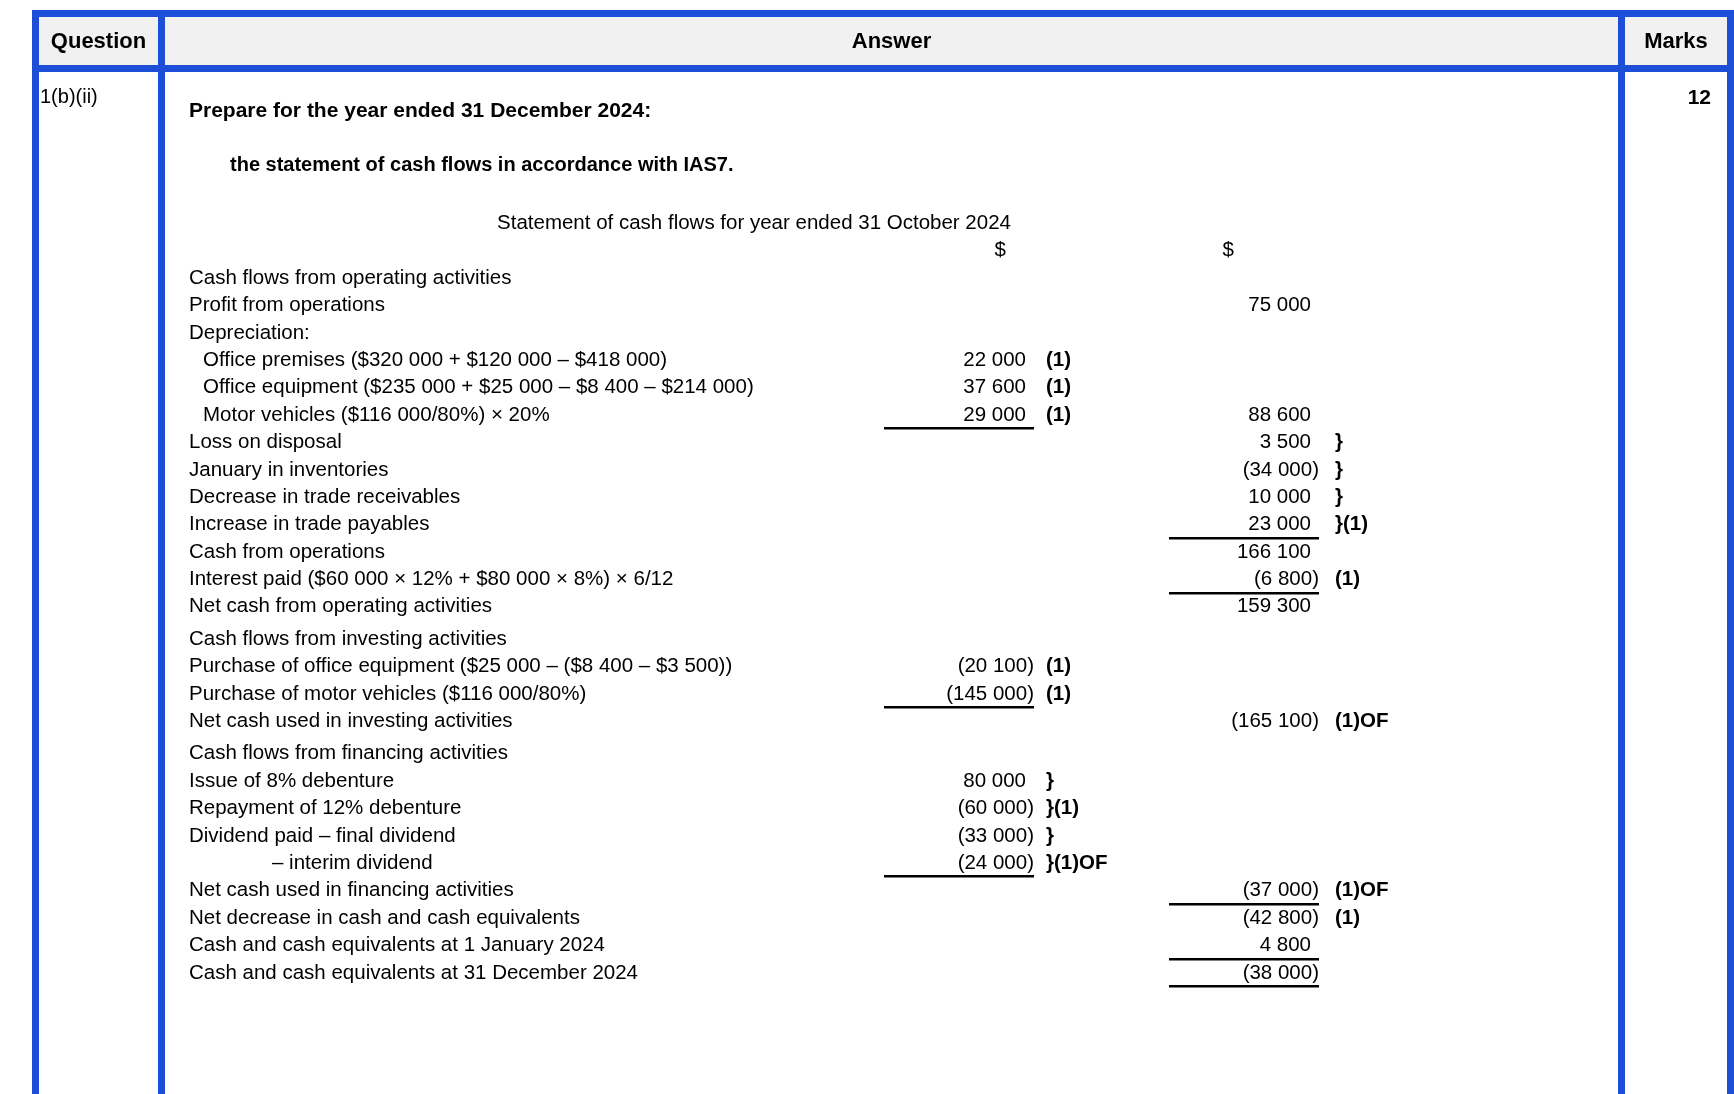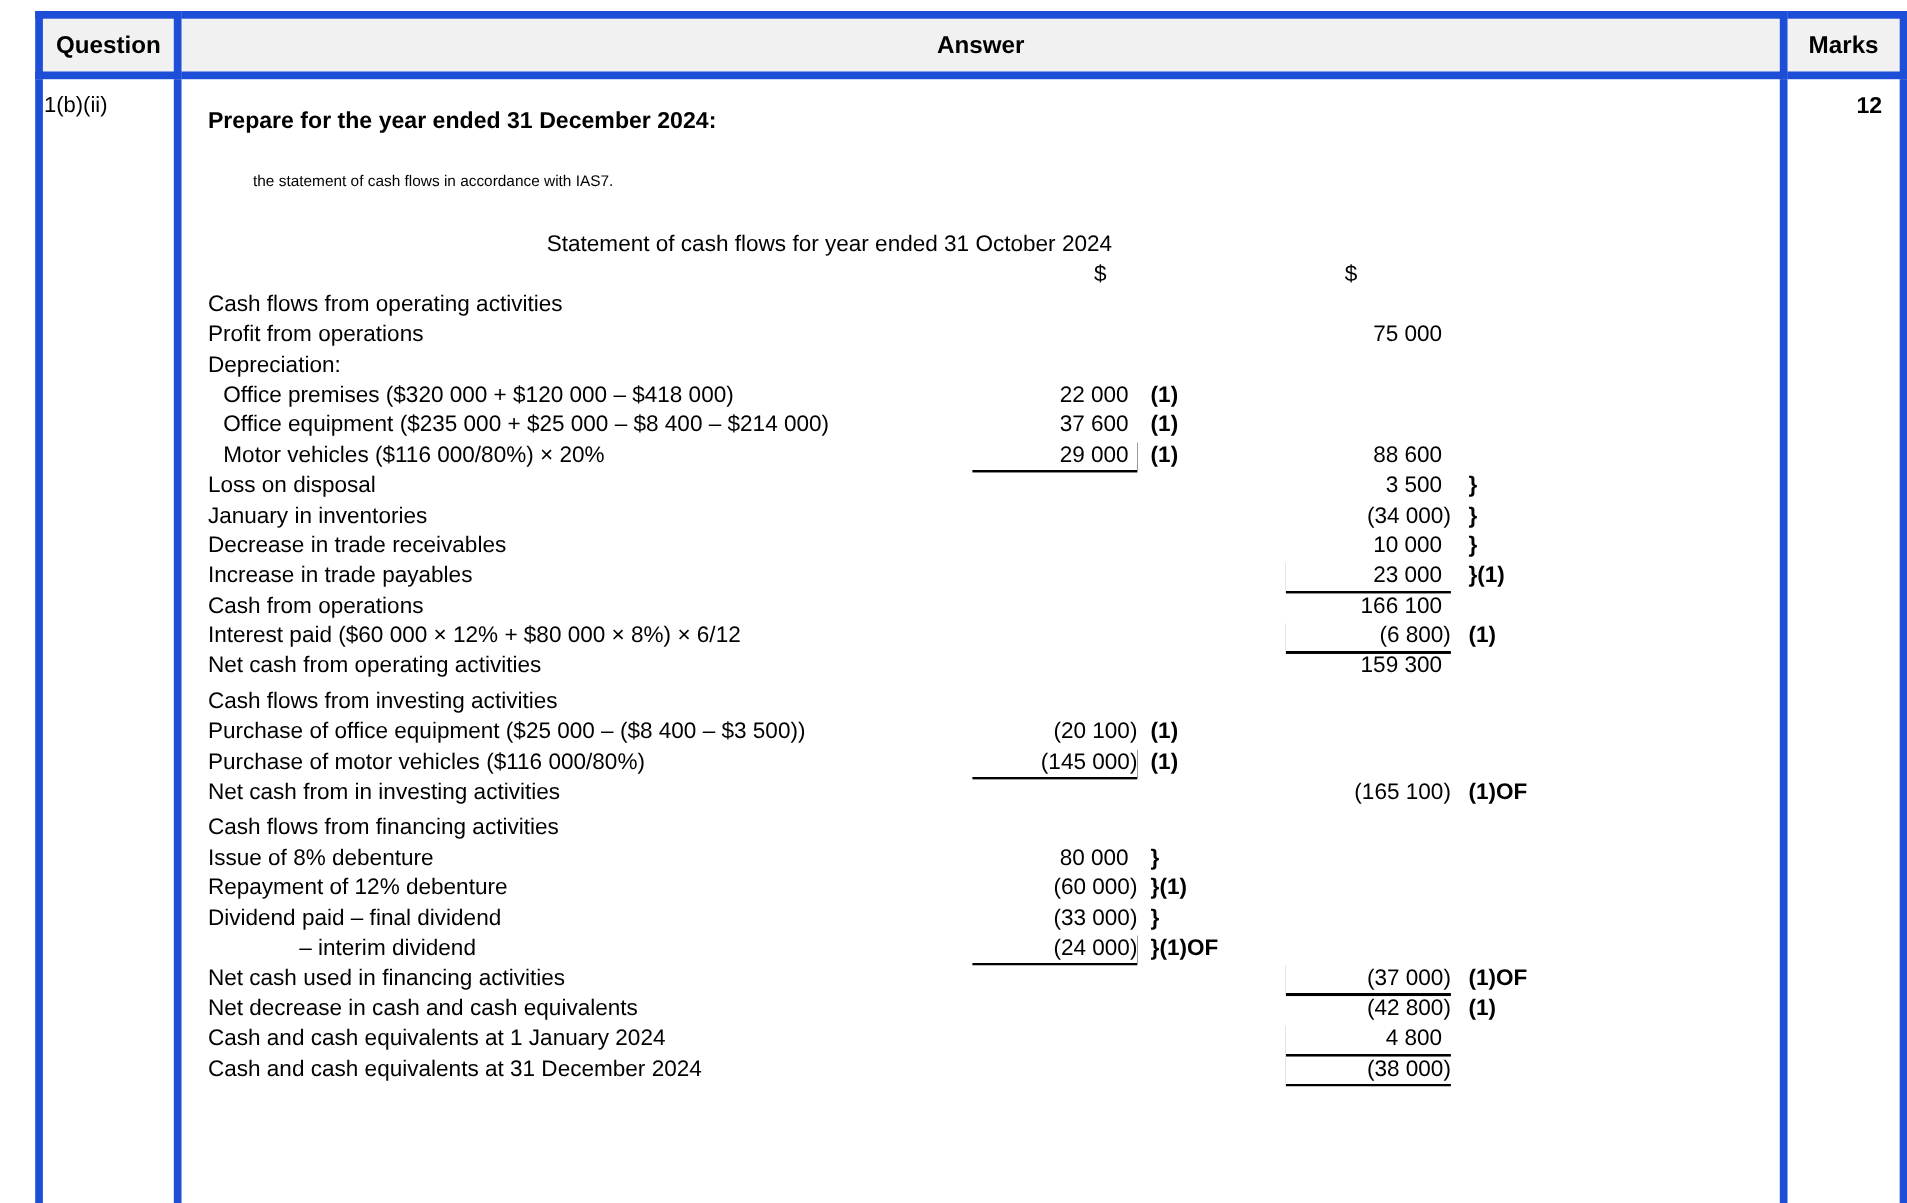--- a/index.html
+++ b/index.html
@@ -15,21 +15,21 @@
     background:#f1f1f1; height:46px;
     font-size:22px; font-weight:bold; text-align:center; vertical-align:middle;
   }
   col.c-q { width:126px; } col.c-a { width:1460px; } col.c-m { width:109px; }
   td { vertical-align:top; }
   td.q-cell { padding-top:13px; font-size:20px; height:1010px; }
   td.m-cell { text-align:right; padding:13px 16px 0 0; font-size:21px; font-weight:bold; }
   td.a-cell { padding:26px 0 0 24px; }
 
   .instr1 { font-weight:bold; font-size:21px; line-height:24px; }
-  .instr2 { font-weight:normal; font-size:14px; line-height:24px; margin:30px 0 0 41px; }
+  .instr2 { font-weight:bold; font-size:20px; line-height:24px; margin:30px 0 0 41px; }
   .stitle { margin-top:32px; width:1130px; text-align:center; font-size:20.5px; line-height:27.4px; }
 
   .srow {
     display:grid;
     grid-template-columns:695px 150px 135px 150px 1fr;
     font-size:20.5px; line-height:27.4px; height:27.4px;
     white-space:pre;
   }
   .srow.gap { margin-top:5px;gap:42px; }
   .c-label { overflow:visible; }
@@ -82,21 +82,21 @@
               <div class="srow"><span class="c-label">Loss on disposal</span><span class="c-v1"></span><span class="c-m1"></span><span class="c-v2 plain">3 500</span><span class="c-m2">}</span></div>
               <div class="srow"><span class="c-label">January in inventories</span><span class="c-v1"></span><span class="c-m1"></span><span class="c-v2">(34 000)</span><span class="c-m2">}</span></div>
               <div class="srow"><span class="c-label">Decrease in trade receivables</span><span class="c-v1"></span><span class="c-m1"></span><span class="c-v2 plain">10 000</span><span class="c-m2">}</span></div>
               <div class="srow"><span class="c-label">Increase in trade payables</span><span class="c-v1"></span><span class="c-m1"></span><span class="c-v2 u plain">23 000</span><span class="c-m2">}(1)</span></div>
               <div class="srow"><span class="c-label">Cash from operations</span><span class="c-v1"></span><span class="c-m1"></span><span class="c-v2 plain">166 100</span><span class="c-m2"></span></div>
               <div class="srow"><span class="c-label">Interest paid ($60 000 × 12% + $80 000 × 8%) × 6/12</span><span class="c-v1"></span><span class="c-m1"></span><span class="c-v2 u">(6 800)</span><span class="c-m2">(1)</span></div>
               <div class="srow"><span class="c-label">Net cash from operating activities</span><span class="c-v1"></span><span class="c-m1"></span><span class="c-v2 plain">159 300</span><span class="c-m2"></span></div>
               <div class="srow gap"><span class="c-label">Cash flows from investing activities</span><span class="c-v1"></span><span class="c-m1"></span><span class="c-v2"></span><span class="c-m2"></span></div>
               <div class="srow"><span class="c-label">Purchase of office equipment ($25 000 – ($8 400 – $3 500))</span><span class="c-v1">(20 100)</span><span class="c-m1">(1)</span><span class="c-v2"></span><span class="c-m2"></span></div>
               <div class="srow"><span class="c-label">Purchase of motor vehicles ($116 000/80%)</span><span class="c-v1 u">(145 000)</span><span class="c-m1">(1)</span><span class="c-v2"></span><span class="c-m2"></span></div>
-              <div class="srow"><span class="c-label">Net cash from in investing activities</span><span class="c-v1"></span><span class="c-m1"></span><span class="c-v2">(165 100)</span><span class="c-m2">(1)OF</span></div>
+              <div class="srow"><span class="c-label">Net cash used in investing activities</span><span class="c-v1"></span><span class="c-m1"></span><span class="c-v2">(165 100)</span><span class="c-m2">(1)OF</span></div>
               <div class="srow gap"><span class="c-label">Cash flows from financing activities</span><span class="c-v1"></span><span class="c-m1"></span><span class="c-v2"></span><span class="c-m2"></span></div>
               <div class="srow"><span class="c-label">Issue of 8% debenture</span><span class="c-v1 plain">80 000</span><span class="c-m1">}</span><span class="c-v2"></span><span class="c-m2"></span></div>
               <div class="srow"><span class="c-label">Repayment of 12% debenture</span><span class="c-v1">(60 000)</span><span class="c-m1">}(1)</span><span class="c-v2"></span><span class="c-m2"></span></div>
               <div class="srow"><span class="c-label">Dividend paid – final dividend</span><span class="c-v1">(33 000)</span><span class="c-m1">}</span><span class="c-v2"></span><span class="c-m2"></span></div>
               <div class="srow"><span class="c-label ind2">– interim dividend</span><span class="c-v1 u">(24 000)</span><span class="c-m1">}(1)OF</span><span class="c-v2"></span><span class="c-m2"></span></div>
               <div class="srow"><span class="c-label">Net cash used in financing activities</span><span class="c-v1"></span><span class="c-m1"></span><span class="c-v2 u">(37 000)</span><span class="c-m2">(1)OF</span></div>
               <div class="srow"><span class="c-label">Net decrease in cash and cash equivalents</span><span class="c-v1"></span><span class="c-m1"></span><span class="c-v2">(42 800)</span><span class="c-m2">(1)</span></div>
               <div class="srow"><span class="c-label">Cash and cash equivalents at 1 January 2024</span><span class="c-v1"></span><span class="c-m1"></span><span class="c-v2 u plain">4 800</span><span class="c-m2"></span></div>
               <div class="srow"><span class="c-label">Cash and cash equivalents at 31 December 2024</span><span class="c-v1"></span><span class="c-m1"></span><span class="c-v2 u">(38 000)</span><span class="c-m2"></span></div>
             </div>

